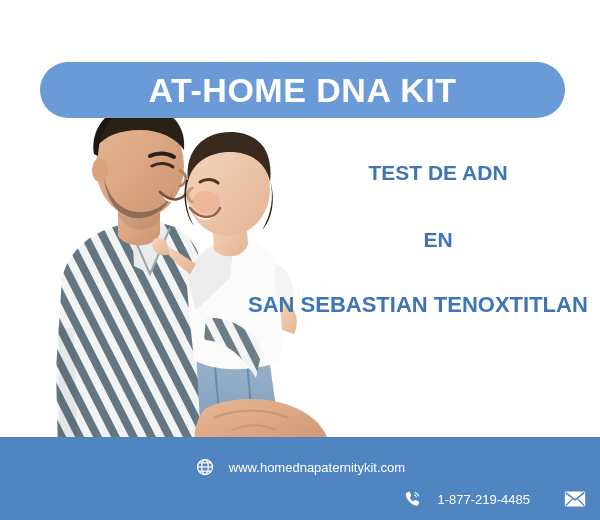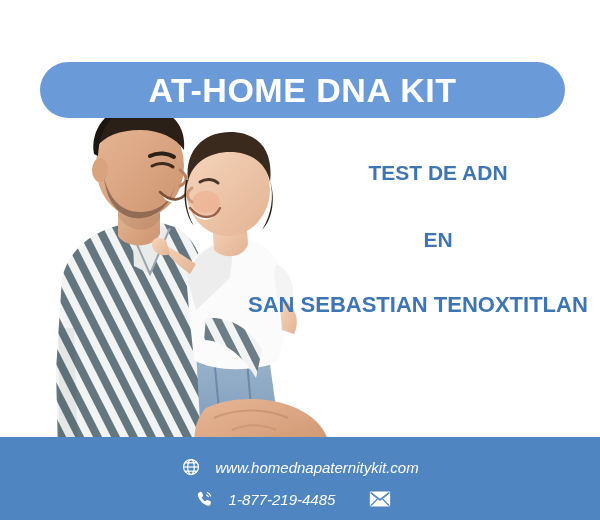--- a/index.html
+++ b/index.html
@@ -81,33 +81,32 @@
     top: 437px;
     width: 600px;
     height: 83px;
     background: #4f85c0;
   }
   .footer-row {
     position: absolute;
     display: flex;
     align-items: center;
     color: #ffffff;
-    font-size: 15px;
+    font-size: 13px;
     white-space: nowrap;
-    font-style: italic;
   }
   #footer-row-web {
     left: 0; right: 0;
     top: 20px;
     justify-content: center;
   }
   #footer-row-contact {
     left: 0; right: 0;
     top: 52px;
-    justify-content: center;
+    justify-content: flex-end;
   }
   .footer-icon {
     display: inline-flex;
     align-items: center;
     justify-content: center;
     margin-right: 14px;
     flex: none;
   }
   .footer-gap { width: 34px; flex: none; }
   .footer-text { color: #ffffff; }

